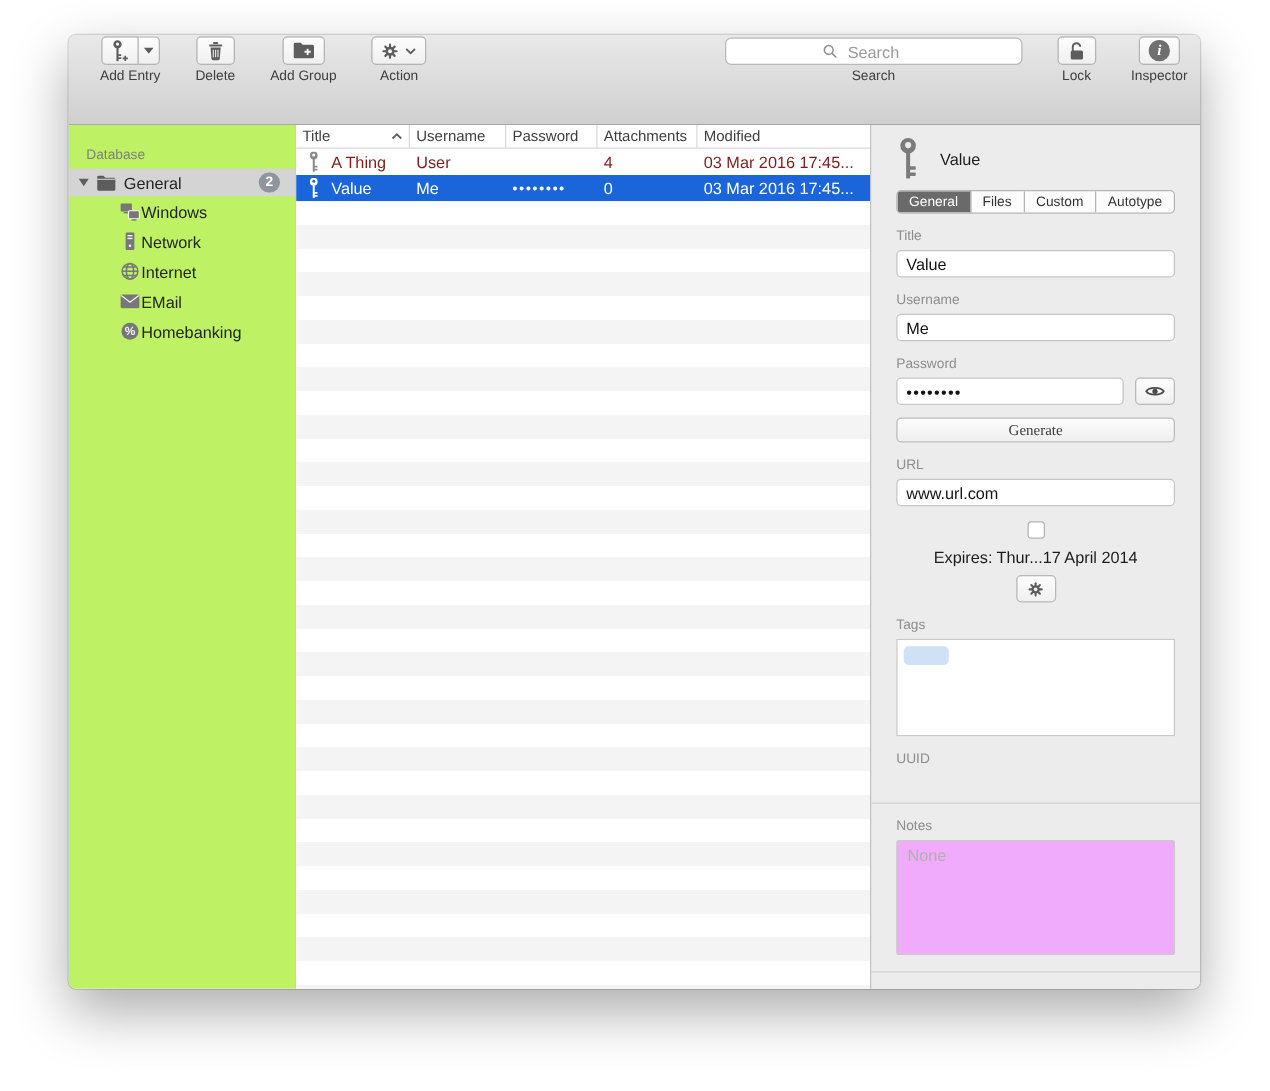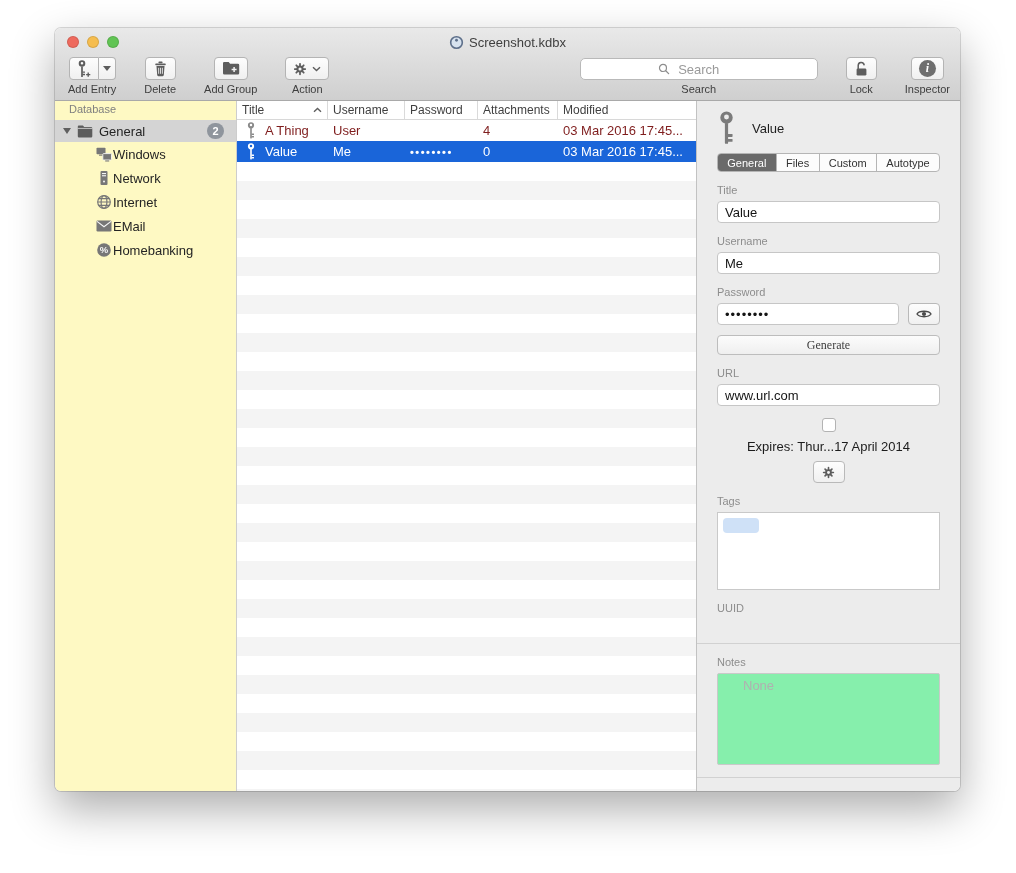--- a/index.html
+++ b/index.html
@@ -15,40 +15,40 @@
   .chrome { background:linear-gradient(#e9e9e9,#cfcfcf); border-bottom:1px solid #a9a9a9; flex:0 0 72px; }
   .titlebar { height:28px; position:relative; display:flex; align-items:center; }
   .lights { position:absolute; left:12px; top:8px; display:flex; gap:8px; }
   .light { width:12px; height:12px; border-radius:50%; box-shadow:inset 0 0 0 1px rgba(0,0,0,0.12); }
   .light.red { background:var(--traffic-red); }
   .light.yellow { background:var(--traffic-yellow); }
   .light.green { background:var(--traffic-green); }
   .wtitle { margin:0 auto; display:flex; align-items:center; gap:5px; font-size:13px; color:#3f3f3f; }
   .toolbar { height:44px; position:relative; }
   .tgroup { position:absolute; top:1px; display:flex; align-items:flex-start; gap:28px; }
-  .tgroup.left { left:13px;justify-content:flex-end; } .tgroup.right { right:10px; }
+  .tgroup.left { left:25px;justify-content:flex-end; } .tgroup.right { right:10px; }
   .titem { display:flex; flex-direction:column; align-items:center; }
   .tbtn { height:23px; min-width:30px; background:linear-gradient(#fdfdfd,#f0f0f0); border:1px solid #b4b4b4;
           border-radius:4px; display:flex; align-items:center; justify-content:center; padding:0 7px; cursor:default; }
   .seg { display:flex; }
   .seg .tbtn.main { border-radius:4px 0 0 4px; }
   .seg .tbtn.arrow { border-radius:0 4px 4px 0; border-left:none; min-width:15px; padding:0 4px; }
   .tlabel { font-size:11px; color:#3e3e3e; margin-top:3px; white-space:nowrap; }
   .search-input { width:238px; height:22px; margin-top:1px; border:1px solid #b9b9b9; border-radius:5px;
                   background:#fff; font-size:13px; text-align:center; color:#2e2e2e; font-family:inherit; outline:none; }
   .search-input::placeholder { color:#9a9a9a; }
   .search-wrap { position:relative; }
   .search-wrap .mag { position:absolute; left:calc(50% - 41px); top:6px; pointer-events:none; }
   .circle-i { width:17px; height:17px; border-radius:50%; background:#6f6f6f; color:#fff;
               font-family:"Liberation Serif", serif; font-style:italic; font-weight:bold; font-size:12px;
               line-height:17px; text-align:center; display:block; }
   
   .bodyrow { flex:1; display:flex; min-height:0; }
   
-  .sidebar { width:182px; flex:0 0 182px; background:#fef9c3; border-right:1px solid #cdcdcd; padding-top:0;
+  .sidebar { width:182px; flex:0 0 182px; background:#bef264; border-right:1px solid #cdcdcd; padding-top:16px;
              font-size:13px; color:#242424; }
   .side-header { padding:2px 0 5px 14px; font-size:11px; color:#7f7f7f; }
   .side-root { height:22px; display:flex; align-items:center; background:var(--sidebar-selected); padding:0 12px 0 8px; gap:6px; }
   .tri { width:0; height:0; border-left:4.5px solid transparent; border-right:4.5px solid transparent; border-top:6px solid #5f5f5f; }
   .side-root-label { flex:1; }
   .badge { min-width:17px; height:16px; border-radius:8px; background:var(--badge-gray); color:#fff; font-size:11px;
            font-weight:bold; display:flex; align-items:center; justify-content:center; padding:0 4px; }
   .side-item { height:24px; display:flex; align-items:center; gap:1px; padding-left:41px; }
   .side-icon { width:16px; height:16px; display:flex; align-items:center; justify-content:center; }
   
@@ -92,47 +92,31 @@
   .exprow { display:flex; align-items:center; gap:7px; margin-top:12px;flex-direction:column; }
   .cb { appearance:none; -webkit-appearance:none; width:14px; height:14px; border:1px solid #b3b3b3; border-radius:3px;
         background:#fff; margin:0; flex:0 0 auto; }
   .exlabel { font-size:13px; color:#1c1c1c; flex:1; white-space:nowrap; overflow:hidden; }
   .tagsbox { height:78px; background:#fff; border:1px solid #c9c9c9; padding:5px; }
   .tagpill { display:inline-block; width:36px; height:15px; background:#cfe1f7; border-radius:4px; }
   .uuid-fld { white-space:nowrap; }
   .divider { height:1px; background:#d1d1d1; margin-top:24px; flex:0 0 1px; }
   .divider.bottom { margin-top:8px; }
   .notes-wrap { padding:0 20px; }
-  .notes { width:100%; height:92px; border:1px solid #c9c9c9; border-radius:2px; background:#86efac; font-size:13px;
-           font-family:inherit; color:#222; resize:none; padding:4px 25px; outline:none; }
+  .notes { width:100%; height:92px; border:1px solid #c9c9c9; border-radius:2px; background:#f0abfc; font-size:13px;
+           font-family:inherit; color:#222; resize:none; padding:4px 8px; outline:none; }
   .notes::placeholder { color:#b0b0b0; }
 </style>
 </head>
 <body>
 
 <div class="page">
   <div class="window">
 
     <header class="chrome">
-      <div class="titlebar">
-        <div class="lights">
-          <span class="light red"></span>
-          <span class="light yellow"></span>
-          <span class="light green"></span>
-        </div>
-        <div class="wtitle">
-          <span style="display:flex;">
-            <svg width="15" height="15" viewBox="0 0 16 16">
-                <circle cx="8" cy="8" r="6.2" fill="#d7e2ee" stroke="#5d6f8a" stroke-width="1.7"></circle>
-                <circle cx="8" cy="5.6" r="1.5" fill="#5d6f8a"></circle>
-              </svg>
-          </span>
-          <span>Screenshot.kdbx</span>
-        </div>
-      </div>
 
       <div class="toolbar">
         <div class="tgroup left">
           <div class="titem">
             <div class="seg">
               <button class="tbtn main">
                 <span style="display:flex;">
                   <svg width="14" height="18" viewBox="0 0 14 18">
                       <g fill="#5d5d5d">
                         <path fill-rule="evenodd" d="M5 .2a3.3 3.3 0 1 0 0 6.6A3.3 3.3 0 0 0 5 .2Zm0 1.7a1.3 1.3 0 1 1 0 2.6 1.3 1.3 0 0 1 0-2.6Z"></path>

